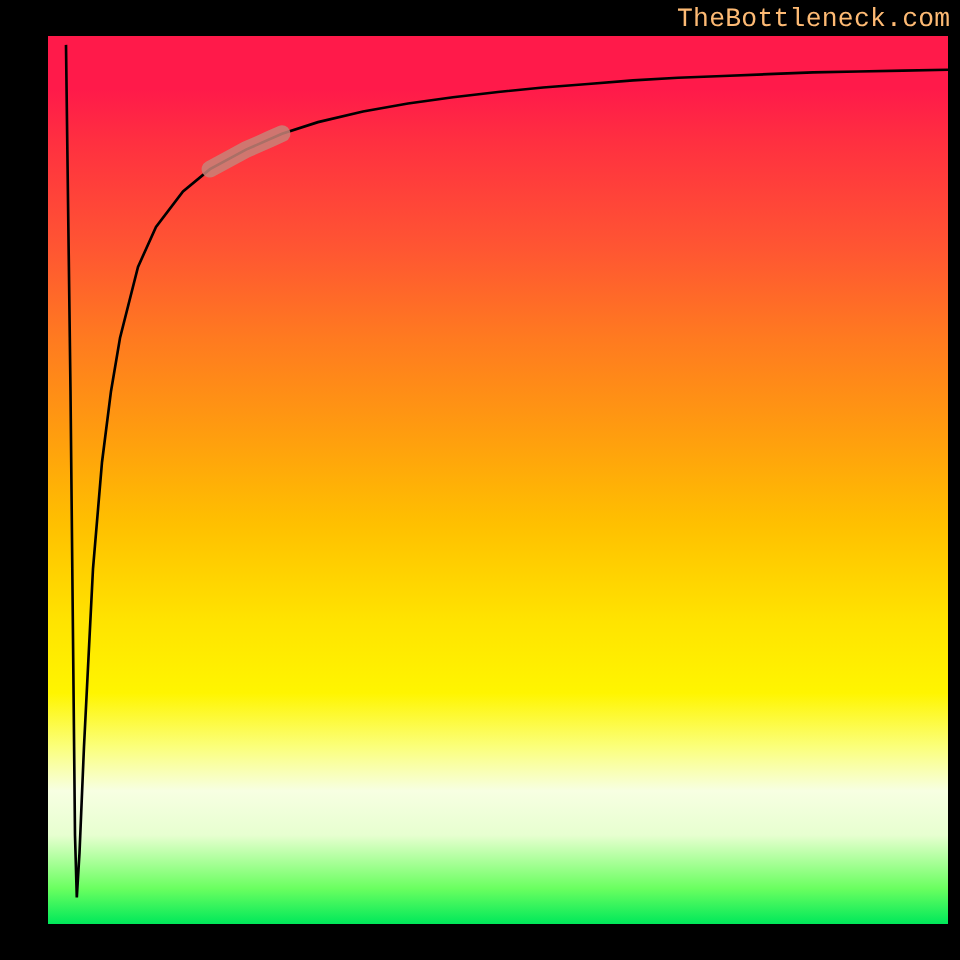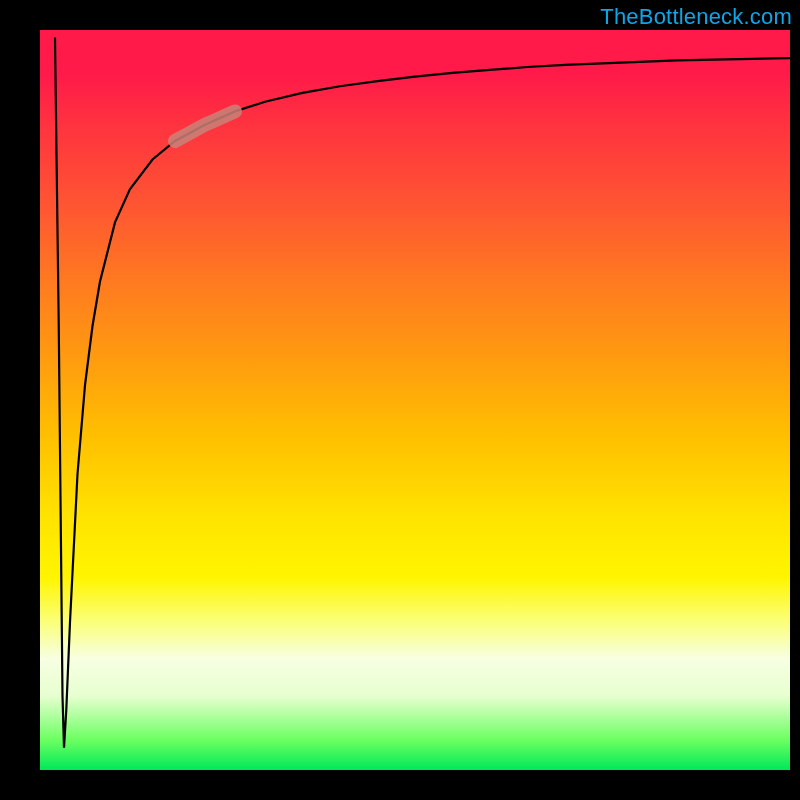--- a/index.html
+++ b/index.html
@@ -2,23 +2,23 @@
 <html><head>
 <meta charset="utf-8">
 <style>
   * { margin: 0; padding: 0; box-sizing: border-box; }
   html, body { width: 800px; height: 800px; overflow: hidden; background: #000; }
   .container { position: relative; width: 800px; height: 800px; background: #000; }
   .watermark {
     position: absolute;
     top: 4px;
     right: 8px;
-    font-family: Liberation Sans, sans-serif;
+    font-family: Liberation Mono, monospace;
     font-size: 22px;
-    color: #0ea5e9;
+    color: #fdba74;
     letter-spacing: 0.2px;
   }
   .plot-area {
     position: absolute;
     left: 40px;
     top: 30px;
     width: 750px;
     height: 740px;
     background: linear-gradient(to bottom,
       #ff1a4a 0%,

